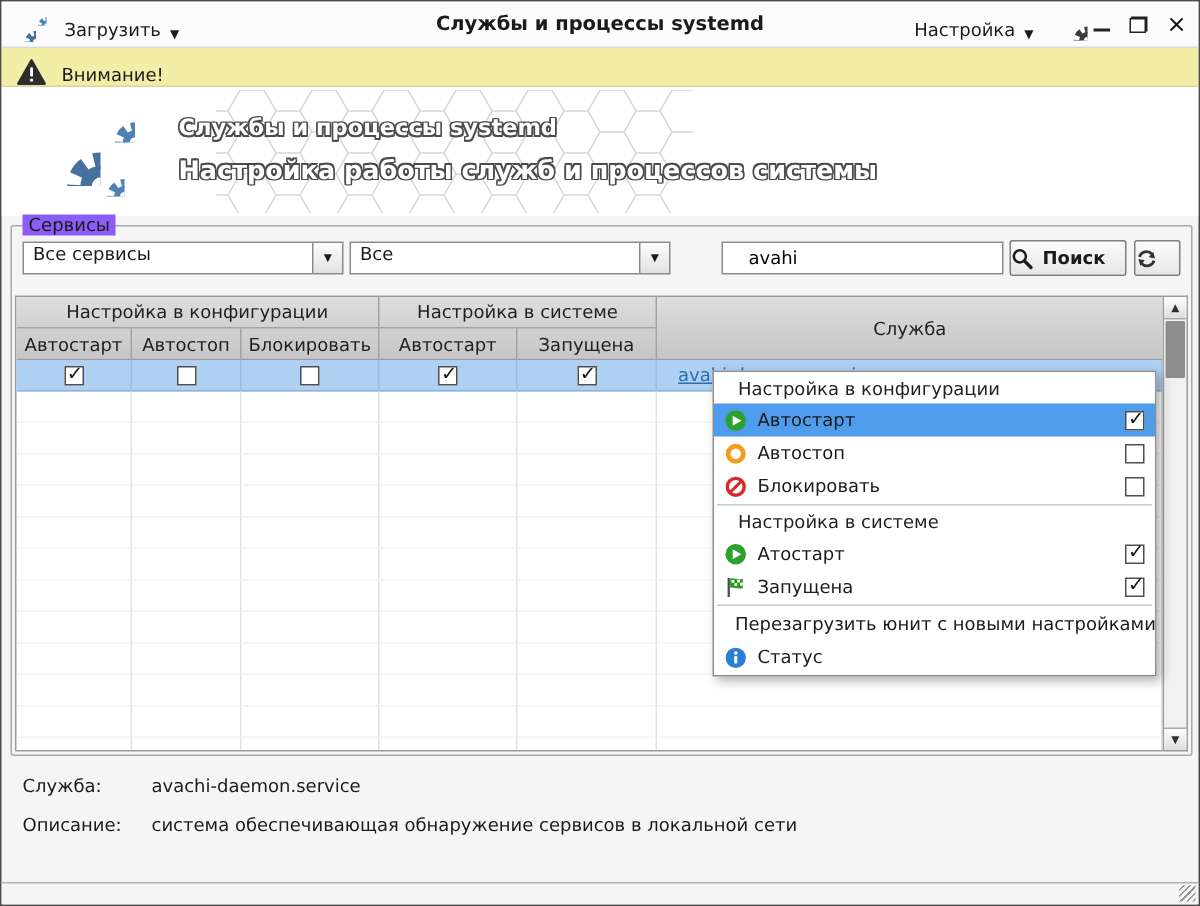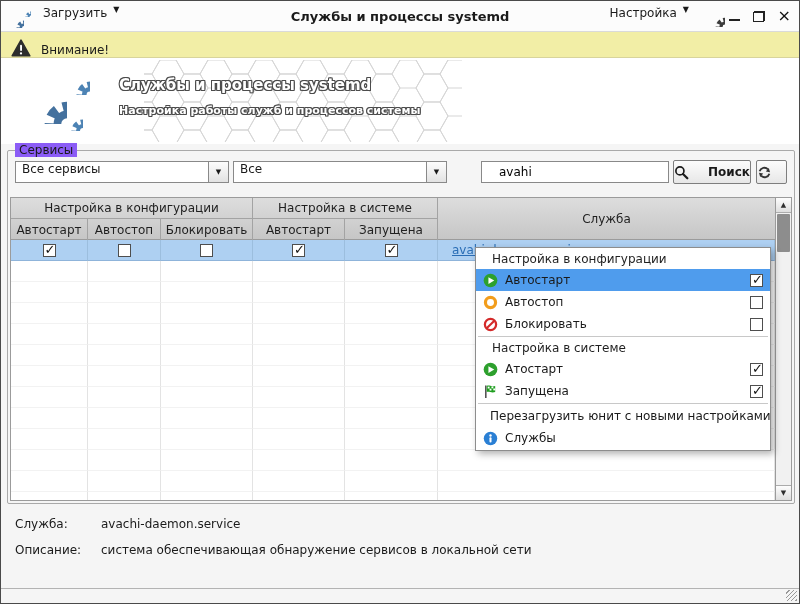--- a/index.html
+++ b/index.html
@@ -4,21 +4,21 @@
 <style>
   *{box-sizing:border-box;margin:0;padding:0}
   html,body{background:#e9e9e9}
   body{font-family:"DejaVu Sans","Liberation Sans",sans-serif;font-size:12px;color:#1a1a1a}
   .win{position:relative;width:800px;height:604px;background:#f5f5f5;border:1px solid #4a4a4a;overflow:hidden}
 
   
   .titlebar{position:absolute;left:0;top:0;width:100%;height:31px;background:#fcfcfc;border-bottom:1px solid #dadada}
   .appicon{position:absolute;left:7px;top:4px;width:26px;height:24px}
   .appicon svg{position:absolute}
-  .menubtn{position:absolute;top:5px;height:21px;display:flex;align-items:flex-start;gap:6px;padding:0 6px;cursor:default}
+  .menubtn{position:absolute;top:5px;height:21px;display:flex;align-items:flex-end;gap:6px;padding:0 6px;cursor:default}
   .load{left:36px}
   .save{right:104px}
   .caret{font-size:8px;color:#1a1a1a;line-height:1}
   .wtitle{position:absolute;left:150px;right:150px;top:8px;text-align:center;font-weight:bold;font-size:13px}
   .gearbtn{position:absolute;right:74px;top:6px;width:20px;height:20px;color:#3c3c3c}
   .winbtns{position:absolute;right:8px;top:0;height:31px;display:flex;align-items:center;gap:13px}
   .b-min{width:11px;height:2px;background:#222;margin-top:6px}
   .b-max{position:relative;width:12px;height:11px}
   .b-max::before{content:"";position:absolute;right:0;top:0;width:9px;height:8px;border:1px solid #222;background:#fcfcfc}
   .b-max::after{content:"";position:absolute;left:0;bottom:0;width:9px;height:8px;border:1px solid #222;background:#fcfcfc}
@@ -31,34 +31,34 @@
   
   .hero{position:absolute;left:0;top:57px;width:100%;height:86px;background:#fff}
   .hexbg{position:absolute;left:143px;top:2px;width:318px;height:82px}
   .logo-g{position:absolute}
   .g1{left:18px;top:18px;width:48px;height:48px;color:#44719e}
   .g2{left:60px;top:8px;width:29px;height:29px;color:#4d83b4}
   .g3{left:57px;top:48px;width:25px;height:25px;color:#4d83b4}
   .hero-title,.hero-sub{position:absolute;left:118px;color:#fff;font-weight:bold;
     text-shadow:-1px -1px 0 #4c4c4c,1px -1px 0 #4c4c4c,-1px 1px 0 #4c4c4c,1px 1px 0 #4c4c4c,0 -1px 0 #4c4c4c,0 1px 0 #4c4c4c,-1px 0 0 #4c4c4c,1px 0 0 #4c4c4c}
   .hero-title{top:18px;font-size:15px}
-  .hero-sub{top:46px;font-size:11px}
+  .hero-sub{top:46px;font-size:17px}
 
   
   .fset{position:absolute;left:6px;top:149px;width:788px;height:354px;border:1px solid #a9a9a9;border-radius:2px}
   .fset-legend{position:absolute;left:14px;top:142px;background:#8b5cf6;padding:0 4px}
 
   
   .combo{position:absolute;top:160px;height:22px;background:#fff;border:1px solid #898989;display:flex;align-items:flex-start}
   .combo .val{flex:1;padding:0 6px;white-space:nowrap;overflow:hidden}
   .combo .drop{width:20px;align-self:stretch;border-left:1px solid #898989;background:linear-gradient(#fdfdfd,#e2e2e2);display:flex;align-items:center;justify-content:center;font-size:7px}
   .combo1{left:14px;width:214px}
   .combo2{left:232px;width:214px}
   .searchbox{position:absolute;left:480px;top:160px;width:188px;height:22px;border:1px solid #898989;padding:0 17px;font:inherit;background:#fff}
-  .btn{position:absolute;border:1px solid #7e7e7e;border-radius:2px;background:linear-gradient(#fcfcfc,#e7e7e7);display:flex;align-items:center;justify-content:space-between;gap:6px;cursor:default}
+  .btn{position:absolute;border:1px solid #7e7e7e;border-radius:2px;background:linear-gradient(#fcfcfc,#e7e7e7);display:flex;align-items:center;justify-content:flex-start;gap:6px;cursor:default}
   .searchbtn{left:672px;top:159px;width:78px;height:24px;font-weight:bold}
   .refreshbtn{left:755px;top:159px;width:31px;height:24px;color:#333}
   .ic16{width:15px;height:15px}
 
   
   .table{position:absolute;left:9px;top:196px;width:766px;height:304px;border:1px solid #9b9b9b;background:#fff;overflow:hidden}
   .thead{position:absolute;left:0;top:0;right:0;height:42px;background:linear-gradient(#dddddd,#c6c6c6);border-bottom:1px solid #9b9b9b}
   .hcell{position:absolute;display:flex;align-items:center;justify-content:center;color:#1f1f1f}
   .gh-config{left:0;top:0;width:242px;height:21px;border-right:1px solid #a3a3a3;border-bottom:1px solid #a3a3a3}
   .gh-system{left:242px;top:0;width:185px;height:21px;border-right:1px solid #a3a3a3;border-bottom:1px solid #a3a3a3}
@@ -429,21 +429,21 @@
     <div class="mitem">
       <svg class="ic16" style="color:#7b3fc4" viewBox="0 0 16 16">
           <use href="#i-refresh"></use>
         </svg>
       <span class="lbl">Перезагрузить юнит с новыми настройками</span>
     </div>
     <div class="mitem">
       <svg class="ic16" viewBox="0 0 16 16">
           <use href="#i-info"></use>
         </svg>
-      <span class="lbl">Службы</span>
+      <span class="lbl">Статус</span>
     </div>
   </div>
 
   <div class="dlabel r1">Служба:</div>
   <div class="dvalue r1">avachi-daemon.service</div>
   <div class="dlabel r2">Описание:</div>
   <div class="dvalue r2">система обеспечивающая обнаружение сервисов в локальной сети</div>
 
   <div class="statusbar">
     <div class="grip"></div>

